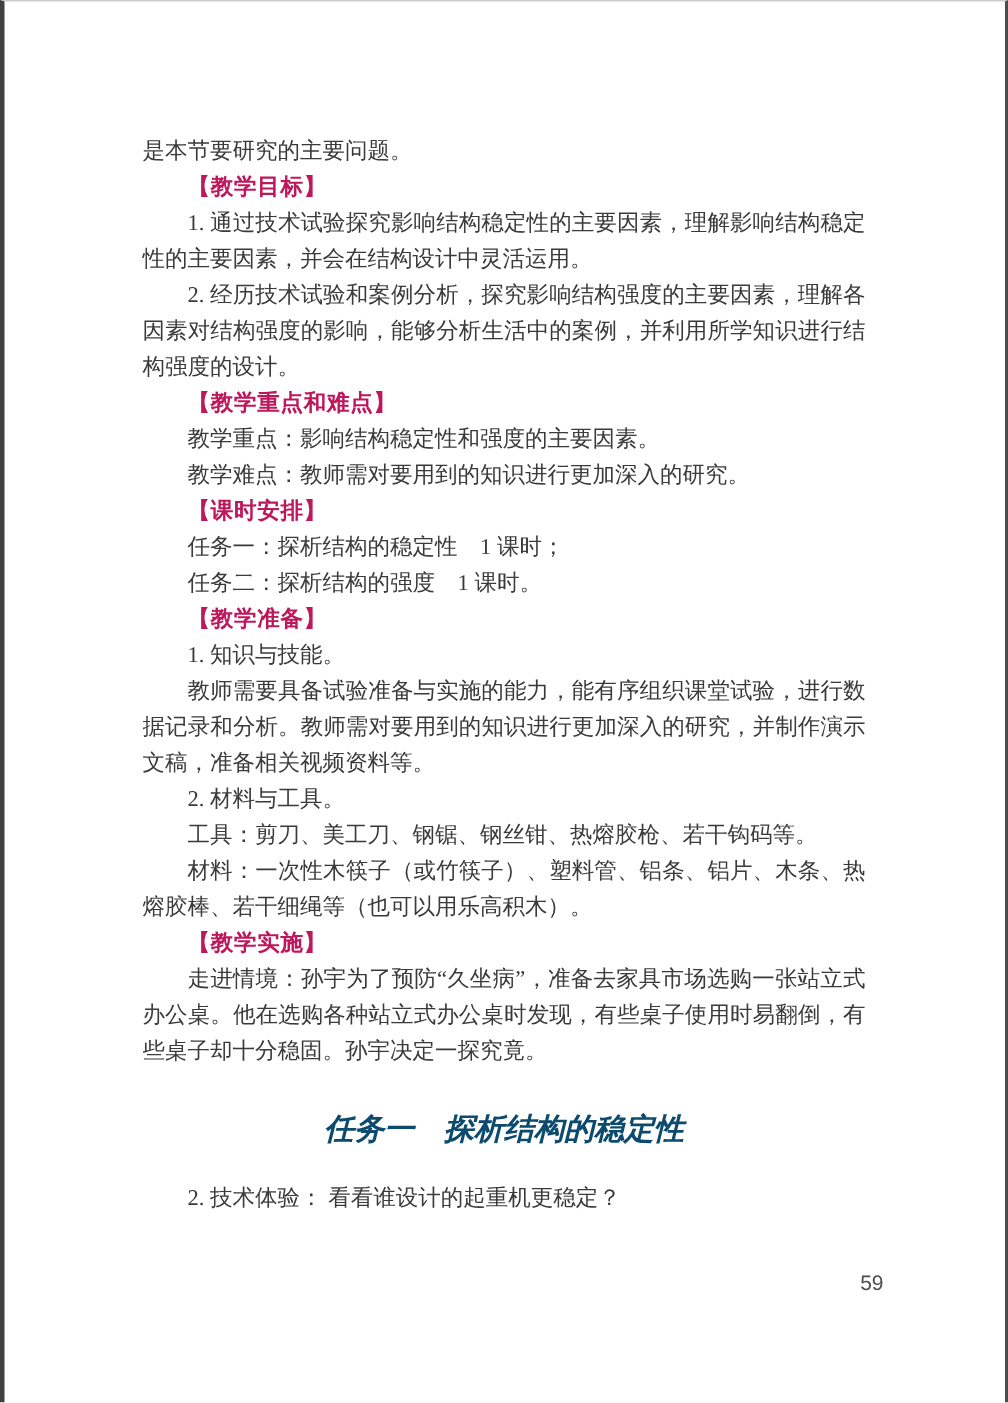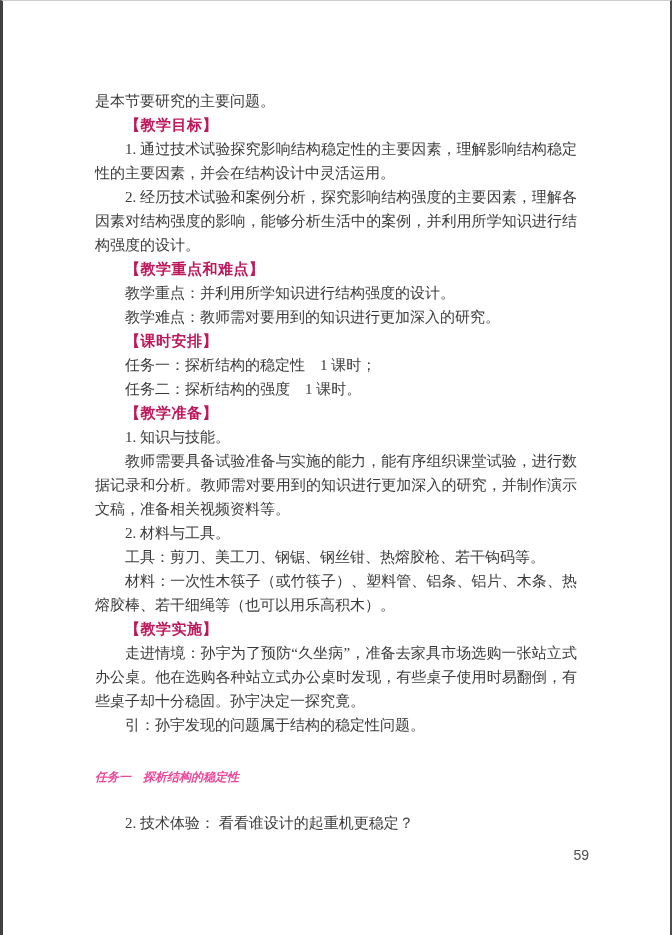--- a/index.html
+++ b/index.html
@@ -37,25 +37,26 @@
     text-indent: 2em;
   }
   .sec-heading {
     font-family: "Liberation Sans", "DejaVu Sans", sans-serif;
     font-weight: 700;
     color: #be185d;
     text-indent: 2em;
     letter-spacing: 0.5px;
   }
   .task-heading {
+    text-align: center;
     text-indent: 0;
     font-weight: 700;
     font-style: italic;
-    font-size: 12px;
-    color: #ec4899;
+    font-size: 20px;
+    color: #0c4a6e;
     margin: 28px 0 22px 0 !important;
   }
   .page-number {
     position: absolute;
     top: 846px;
     right: 81px;
     font-family: "Liberation Sans", "DejaVu Sans", sans-serif;
     font-size: 14px;
     color: #4d4d4d;
   }
@@ -63,31 +64,30 @@
 </head>
 <body>
 
 <div class="page">
   <div class="content">
     <p>是本节要研究的主要问题。</p>
     <p class="sec-heading">【教学目标】</p>
     <p class="indent">1. 通过技术试验探究影响结构稳定性的主要因素，理解影响结构稳定性的主要因素，并会在结构设计中灵活运用。</p>
     <p class="indent">2. 经历技术试验和案例分析，探究影响结构强度的主要因素，理解各因素对结构强度的影响，能够分析生活中的案例，并利用所学知识进行结构强度的设计。</p>
     <p class="sec-heading">【教学重点和难点】</p>
-    <p class="indent">教学重点：并利用所学知识进行结构强度的设计。</p>
+    <p class="indent">教学重点：影响结构稳定性和强度的主要因素。</p>
     <p class="indent">教学难点：教师需对要用到的知识进行更加深入的研究。</p>
     <p class="sec-heading">【课时安排】</p>
     <p class="indent">任务一：探析结构的稳定性　1 课时；</p>
     <p class="indent">任务二：探析结构的强度　1 课时。</p>
     <p class="sec-heading">【教学准备】</p>
     <p class="indent">1. 知识与技能。</p>
     <p class="indent">教师需要具备试验准备与实施的能力，能有序组织课堂试验，进行数据记录和分析。教师需对要用到的知识进行更加深入的研究，并制作演示文稿，准备相关视频资料等。</p>
     <p class="indent">2. 材料与工具。</p>
     <p class="indent">工具：剪刀、美工刀、钢锯、钢丝钳、热熔胶枪、若干钩码等。</p>
     <p class="indent">材料：一次性木筷子（或竹筷子）、塑料管、铝条、铝片、木条、热熔胶棒、若干细绳等（也可以用乐高积木）。</p>
     <p class="sec-heading">【教学实施】</p>
     <p class="indent">走进情境：孙宇为了预防“久坐病”，准备去家具市场选购一张站立式办公桌。他在选购各种站立式办公桌时发现，有些桌子使用时易翻倒，有些桌子却十分稳固。孙宇决定一探究竟。</p>
-    <p class="indent">引：孙宇发现的问题属于结构的稳定性问题。</p>
     <p class="task-heading">任务一　探析结构的稳定性</p>
     <p class="indent">2. 技术体验： 看看谁设计的起重机更稳定？</p>
   </div>
   <div class="page-number">59</div>
 </div>
 
 </body></html>

